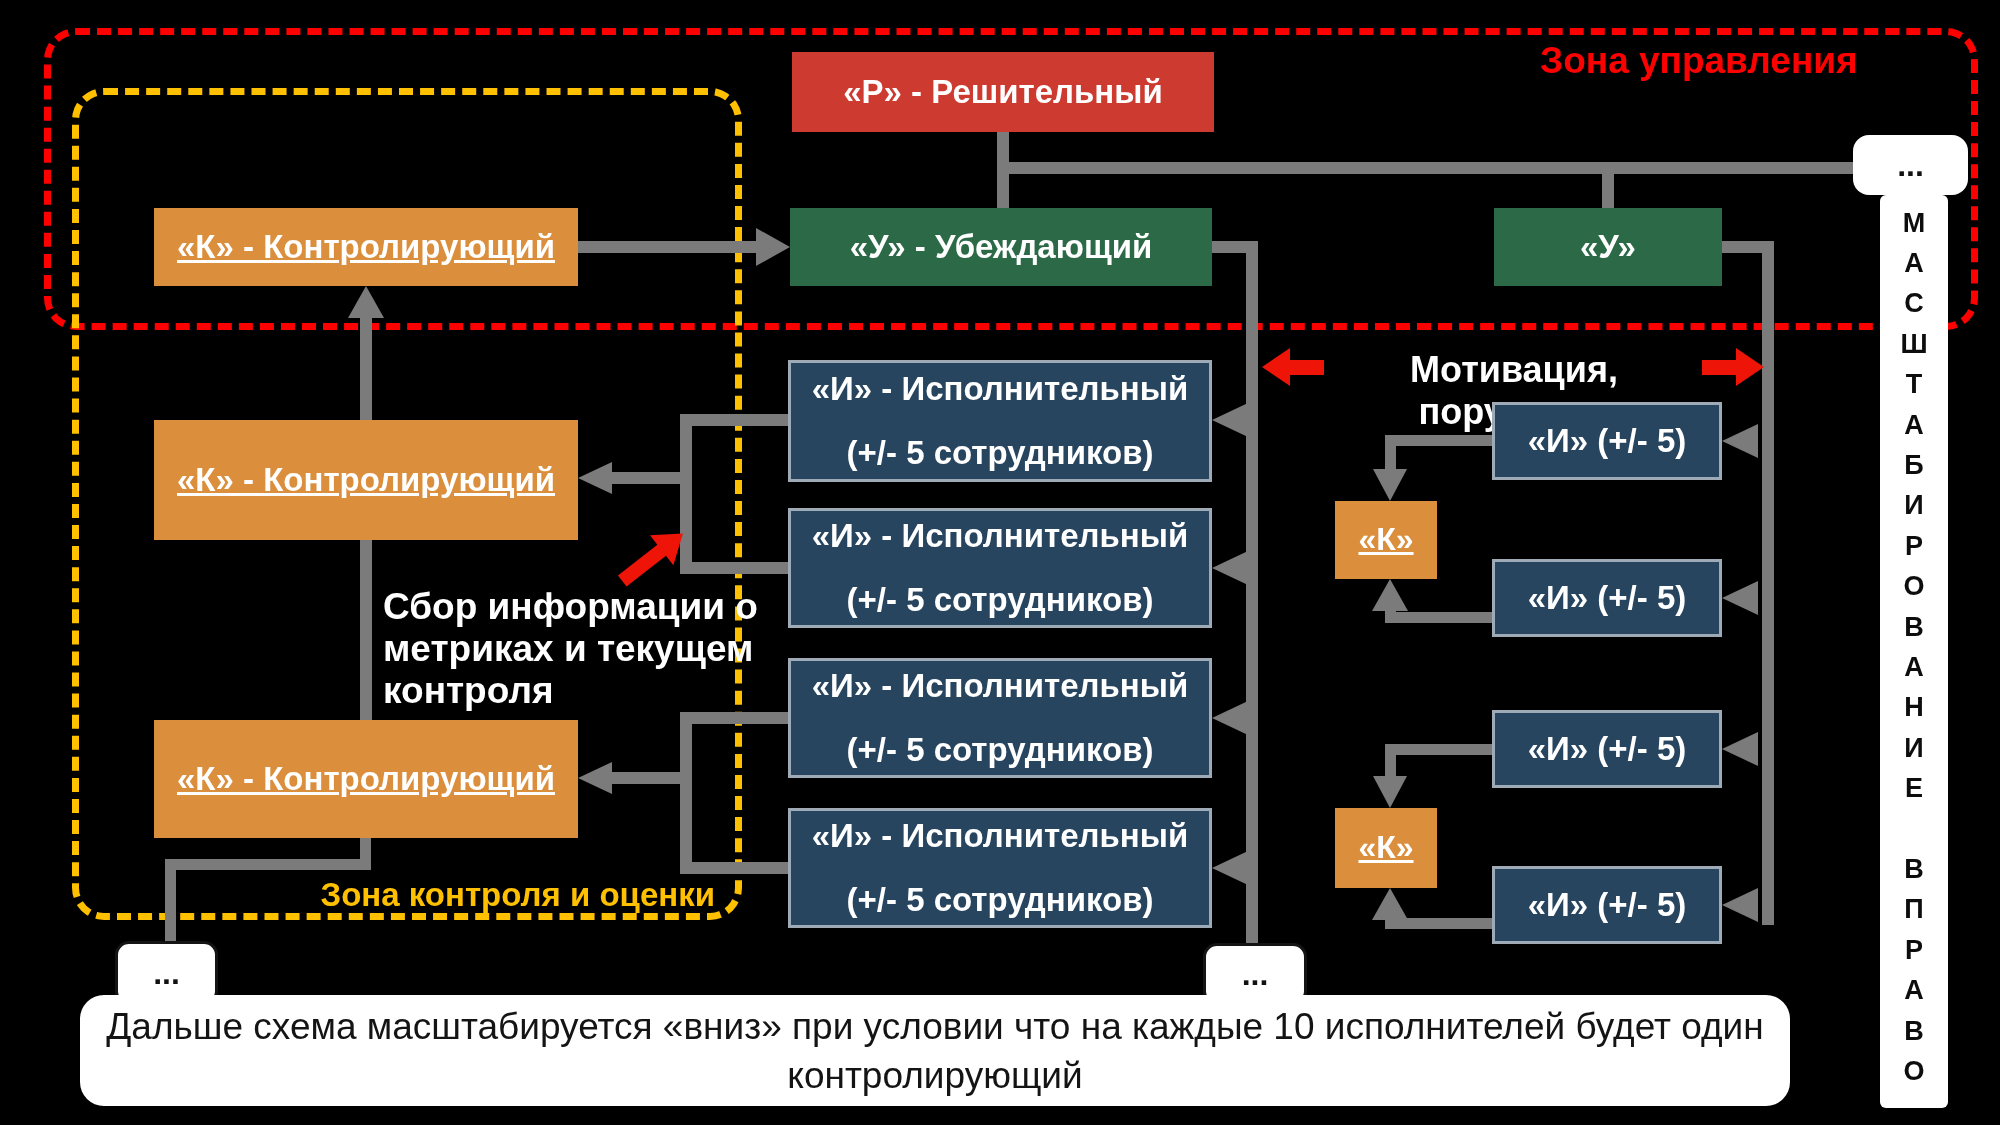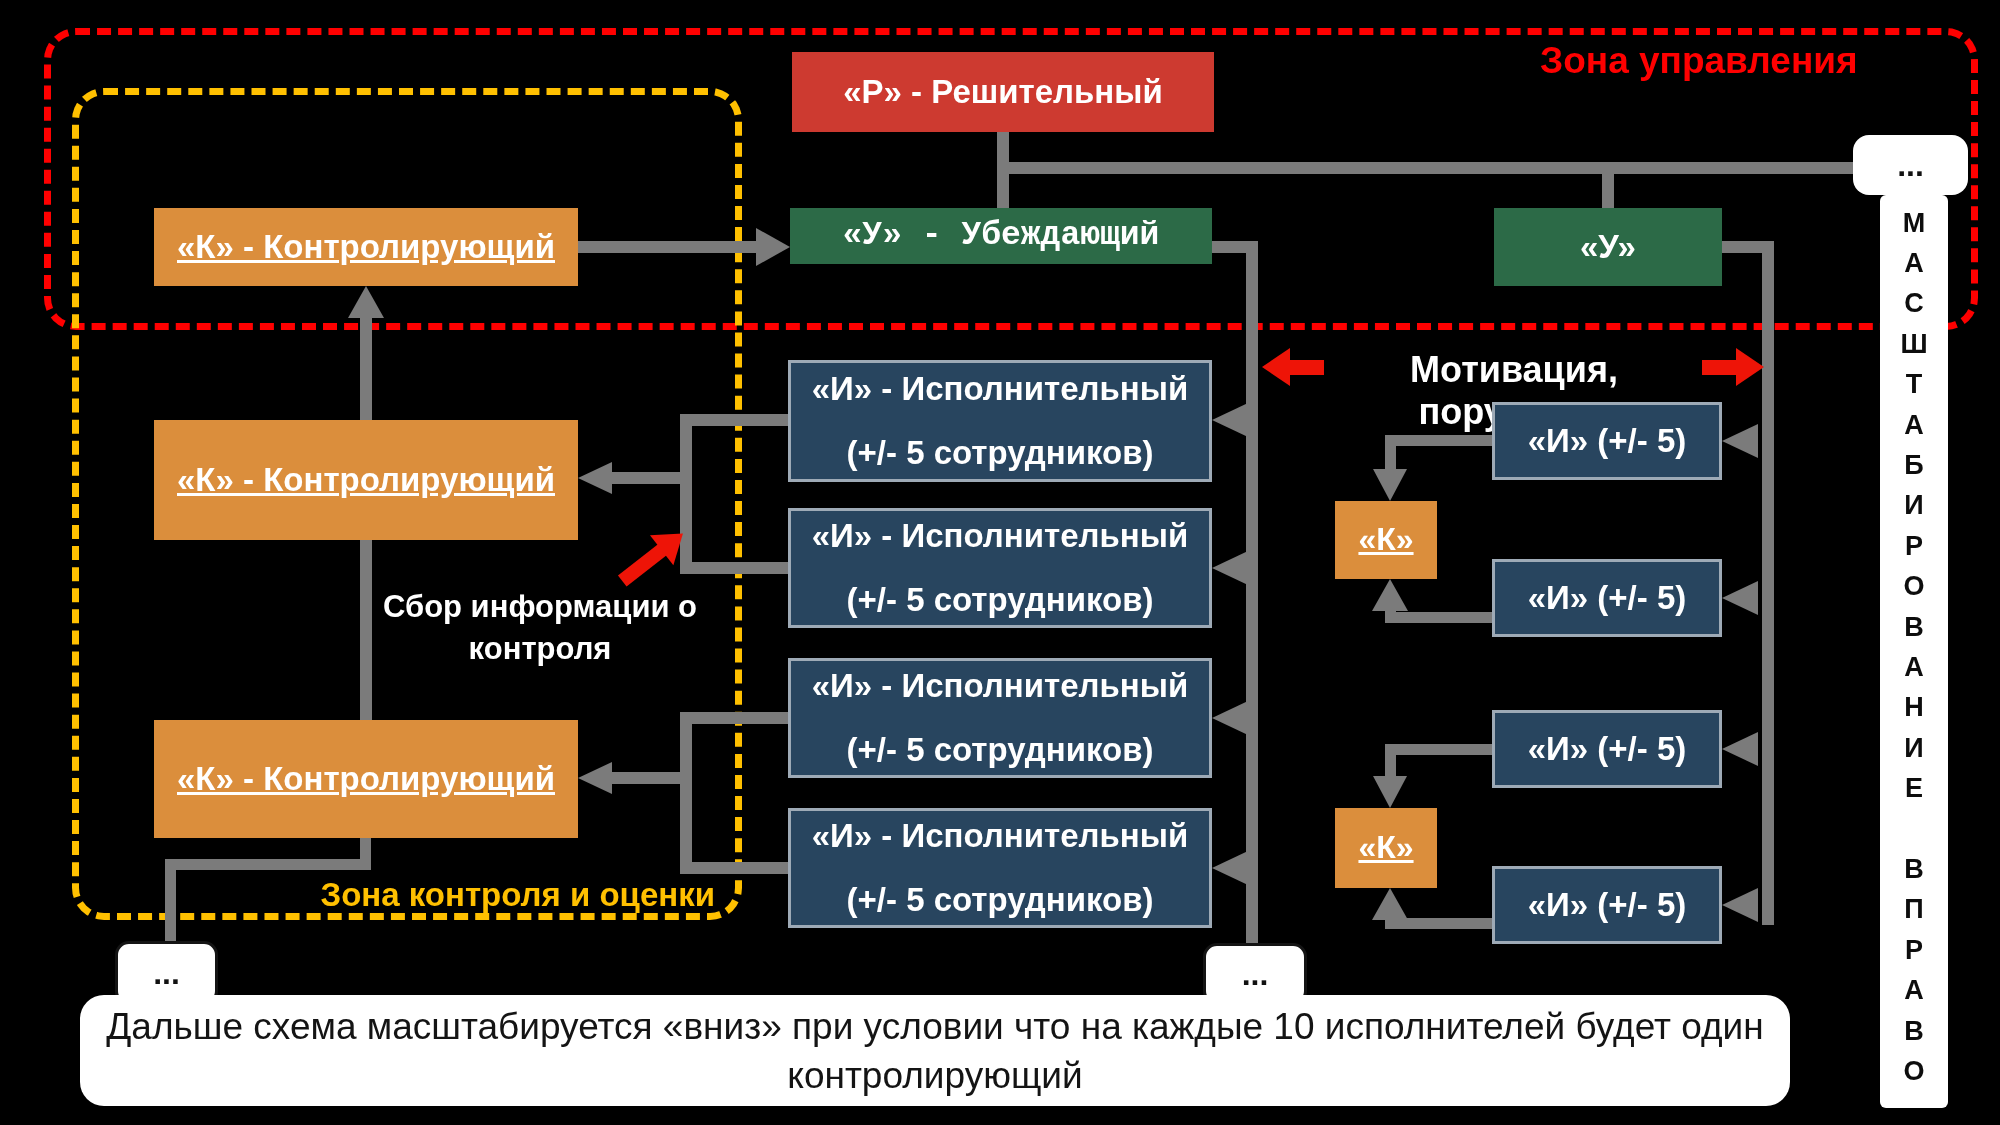--- a/index.html
+++ b/index.html
@@ -119,30 +119,31 @@
   <div class="tri rtri-right" style="left:1736px;top:348px;"></div>
   <div class="rline" style="left:1702px;top:360px;width:36px;height:15px;"></div>
   <div class="annot" style="left:1328px;top:349px;width:372px;text-align:center;font-size:36px;font-weight:700;">Мотивация, поручения</div>
 
   <div style="position:absolute;left:612px;top:524px;width:84px;height:66px;">
     <div style="position:absolute;left:2px;top:14px;width:78px;height:38px;transform:rotate(-38deg);">
       <div class="rline" style="left:0;top:12px;width:52px;height:14px;"></div>
       <div class="tri" style="left:50px;top:0;border-top:19px solid transparent;border-bottom:19px solid transparent;border-left:27px solid var(--arrow-red);"></div>
     </div>
   </div>
-  <div class="annot" style="left:383px;top:586px;font-size:31px;line-height:42px;text-align:center;">
+  <div class="annot" style="left:383px;top:586px;font-size:37px;line-height:42px;">
     <div>Сбор информации о</div>
+    <div>метриках и текущем</div>
     <div>контроля</div>
   </div>
 
   <div class="box bg-red" style="left:792px;top:52px;width:422px;height:80px;font-size:33px;">
     <span>«Р» - Решительный</span>
   </div>
 
-  <div class="box bg-green" style="left:790px;top:208px;width:422px;height:56px;font-size:33px;font-family:Liberation Mono, monospace;">
+  <div class="box bg-green" style="left:790px;top:208px;width:422px;height:78px;font-size:33px;">
     <span>«У» - Убеждающий</span>
   </div>
 
   <div class="box bg-green" style="left:1494px;top:208px;width:228px;height:78px;font-size:33px;">
     <span>«У»</span>
   </div>
 
   <div class="box bg-orange" style="left:154px;top:208px;width:424px;height:78px;font-size:33px;">
     <span>«К» - Контролирующий</span>
   </div>

